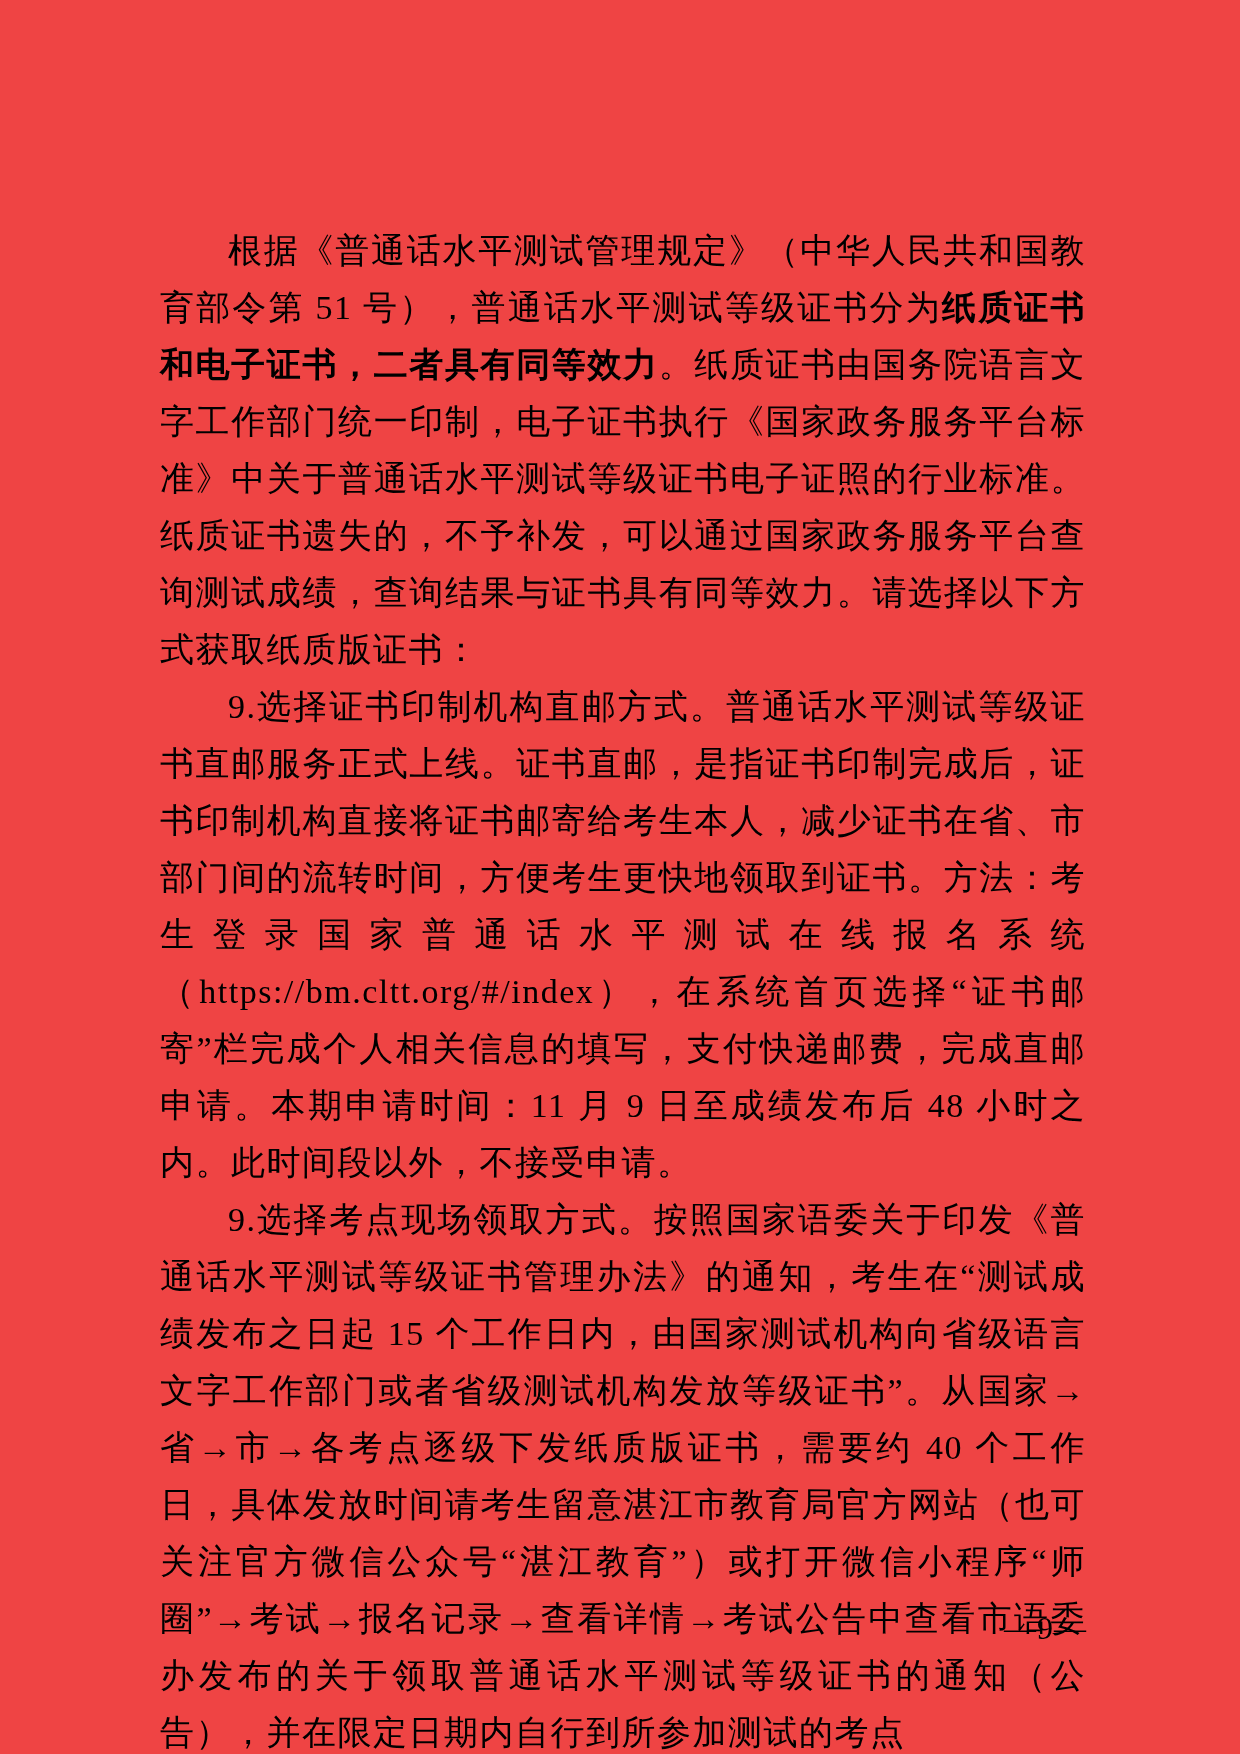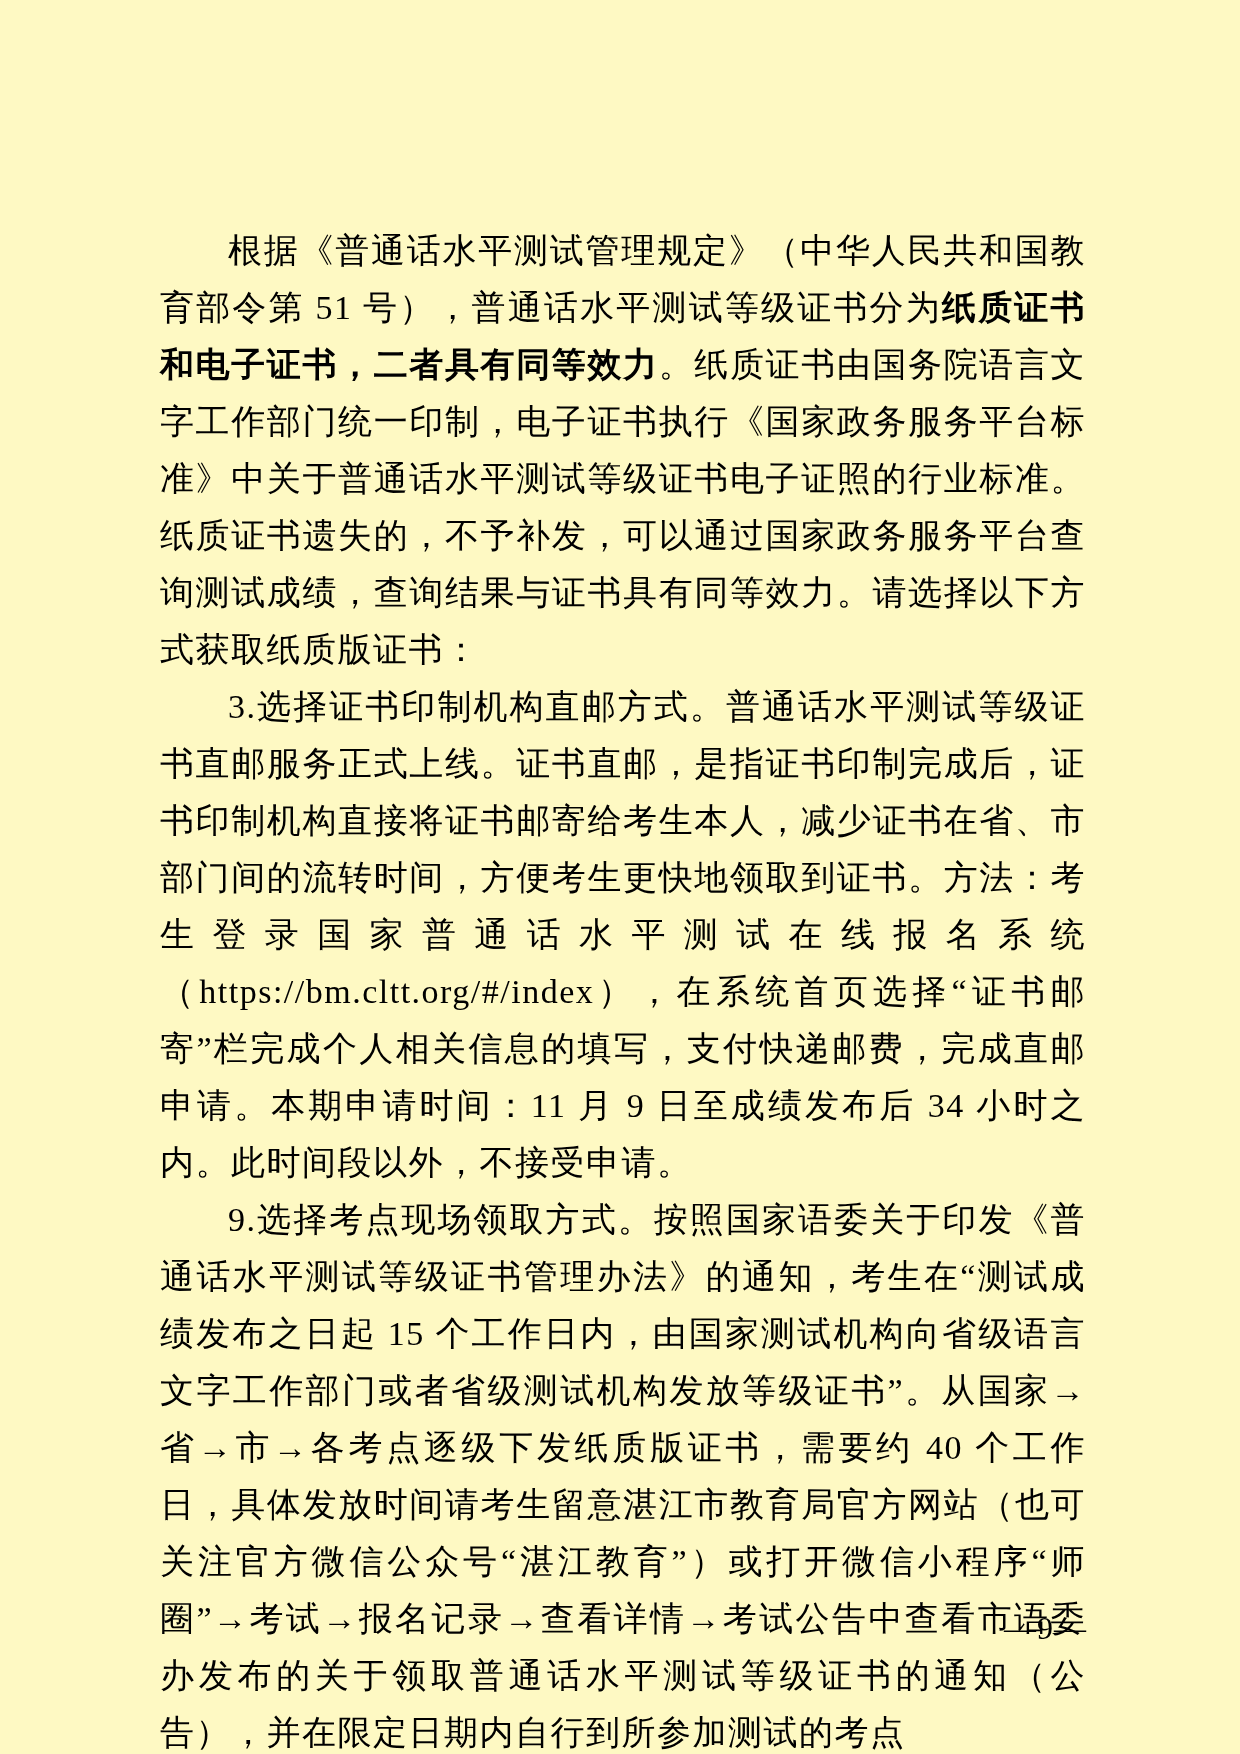--- a/index.html
+++ b/index.html
@@ -8,21 +8,21 @@
     width: 1240px;
     height: 1754px;
     position: relative;
     overflow: hidden;
     font-family: "Liberation Serif", "DejaVu Serif", serif;
     color: #000000;
   }
   .page {
     position: absolute;
     inset: 0;
-    background: #fef9c3;
+    background: #ef4444;
   }
   .text-block {
     position: absolute;
     left: 160px;
     top: 222px;
     width: 926px;
   }
   .para {
     font-size: 34px;
     line-height: 57px;
@@ -43,19 +43,19 @@
     letter-spacing: 1px;
     color: #000000;
   }
 </style>
 </head>
 <body>
 
 <div class="page">
   <div class="text-block">
       <p class="para"><span>根据《普通话水平测试管理规定》（中华人民共和国教育部令第 51 号），普通话水平测试等级证书分为</span><span class="seg-bold">纸质证书和电子证书，二者具有同等效力</span><span>。纸质证书由国务院语言文字工作部门统一印制，电子证书执行《国家政务服务平台标准》中关于普通话水平测试等级证书电子证照的行业标准。纸质证书遗失的，不予补发，可以通过国家政务服务平台查询测试成绩，查询结果与证书具有同等效力。请选择以下方式获取纸质版证书：</span></p>
-      <p class="para"><span class="seg-kai">3.选择证书印制机构直邮方式。</span><span>普通话水平测试等级证书直邮服务正式上线。证书直邮，是指证书印制完成后，证书印制机构直接将证书邮寄给考生本人，减少证书在省、市部门间的流转时间，方便考生更快地领取到证书。方法：考生登录国家普通话水平测试在线报名系统（https://bm.cltt.org/#/index），在系统首页选择“证书邮寄”栏完成个人相关信息的填写，支付快递邮费，完成直邮申请。本期申请时间：11 月 9 日至成绩发布后 34 小时之内。此时间段以外，不接受申请。</span></p>
+      <p class="para"><span class="seg-kai">9.选择证书印制机构直邮方式。</span><span>普通话水平测试等级证书直邮服务正式上线。证书直邮，是指证书印制完成后，证书印制机构直接将证书邮寄给考生本人，减少证书在省、市部门间的流转时间，方便考生更快地领取到证书。方法：考生登录国家普通话水平测试在线报名系统（https://bm.cltt.org/#/index），在系统首页选择“证书邮寄”栏完成个人相关信息的填写，支付快递邮费，完成直邮申请。本期申请时间：11 月 9 日至成绩发布后 48 小时之内。此时间段以外，不接受申请。</span></p>
       <p class="para"><span class="seg-kai">9.选择考点现场领取方式。</span><span>按照国家语委关于印发《普通话水平测试等级证书管理办法》的通知，考生在“测试成绩发布之日起 15 个工作日内，由国家测试机构向省级语言文字工作部门或者省级测试机构发放等级证书”。从国家→省→市→各考点逐级下发纸质版证书，需要约 40 个工作日，具体发放时间请考生留意湛江市教育局官方网站（也可关注官方微信公众号“湛江教育”）或打开微信小程序“师圈”→考试→报名记录→查看详情→考试公告中查看市语委办发布的关于领取普通话水平测试等级证书的通知（公告），并在限定日期内自行到所参加测试的考点</span></p>
     </div>
   <div class="footer">
     <span>—9—</span>
   </div>
 </div>
 
 </body></html>

